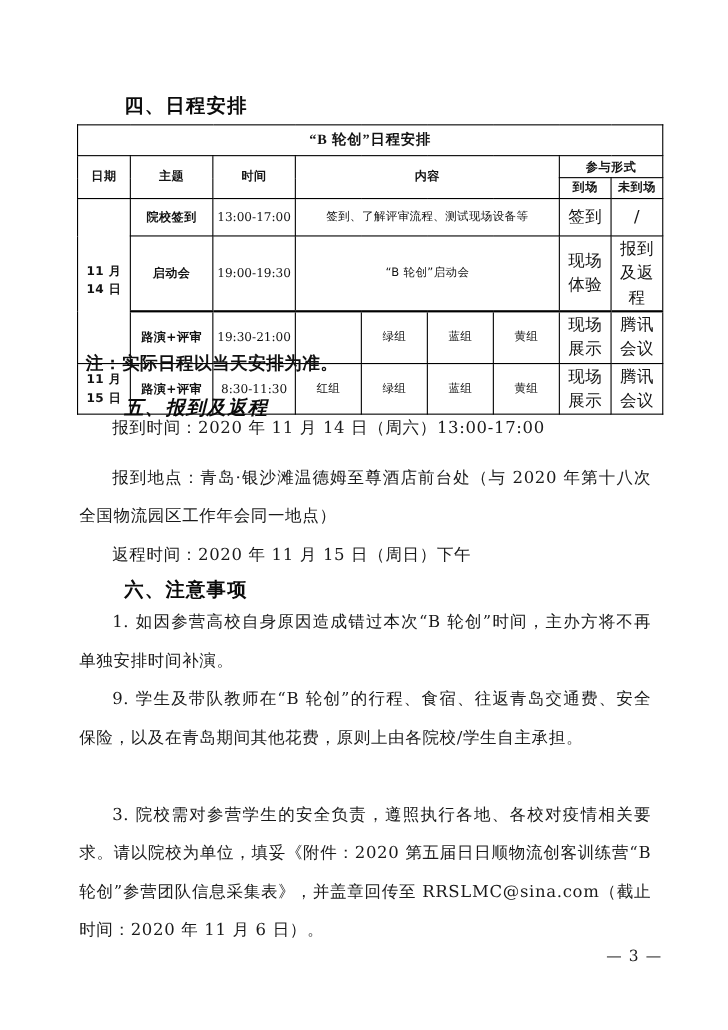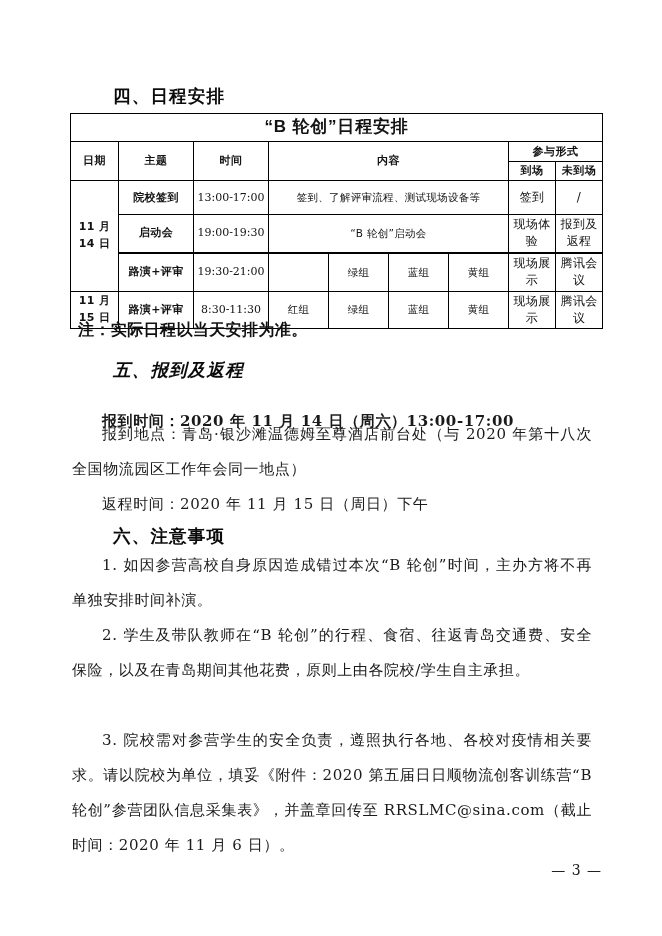--- a/index.html
+++ b/index.html
@@ -57,21 +57,21 @@
     font-family: "DejaVu Serif", "Liberation Serif", serif;
     font-size: 15px;
     line-height: 35px;
     color: #1a1a1a;
     text-align: justify;
     text-justify: inter-character;
     letter-spacing: 0.6px;
   }
   .para.indent { text-indent: 2em; }
 
-  #p-checkin  { top: 404px; font-weight: bold; }
+  #p-checkin  { top: 372px; }
   #p-location { top: 417px; }
   #p-return   { top: 487px; }
 
   #p-note1 { top: 548px; }
   #p-note2 { top: 618px; }
   #p-note3 { top: 723px; }
 
   
   .page-number {
     position: absolute;
@@ -98,23 +98,23 @@
     color: #131313;
   }
   .sched-table td {
     border: 1px solid #000;
     text-align: center;
     vertical-align: middle;
     padding: 1px 2px;
     line-height: 1.45;
   }
   .sched-table .t-title {
-    font-family: Liberation Sans, sans-serif;
-    font-weight: bold;
-    font-size: 17px;
+    font-family: Liberation Serif, serif;
+    font-weight: bold;
+    font-size: 13px;
     letter-spacing: 0.8px;
     height: 25px;
   }
   .sched-table .th {
     font-weight: bold;
     font-size: 11px;
     letter-spacing: 0.5px;
   }
   .sched-table .topic {
     font-weight: bold;
@@ -132,21 +132,21 @@
     font-family: "DejaVu Serif", "Liberation Serif", serif;
     font-size: 11px;
     letter-spacing: 0;
     margin-top: 31px;
   }
   .sched-table .content-cell {
     font-size: 10.5px;
     letter-spacing: 0.3px;
   }
   .sched-table .form-cell {
-    font-size: 12px;
+    font-size: 15px;
     letter-spacing: 0.3px;
   }
   .sched-table .row-h { height: 34px; }
   .sched-table .row-hdr-top { height: 20px; }
   .sched-table .row-hdr-bot { height: 19px; }
   .thick-top td { border-top-width: 2px; }
 </style>
 </head>
 <body>
 
@@ -232,19 +232,19 @@
   <div class="para indent" id="p-checkin">报到时间：2020 年 11 月 14 日（周六）13:00-17:00</div>
 
   <div class="para indent" id="p-location">报到地点：青岛·银沙滩温德姆至尊酒店前台处（与 2020 年第十八次全国物流园区工作年会同一地点）</div>
 
   <div class="para indent" id="p-return">返程时间：2020 年 11 月 15 日（周日）下午</div>
 
   <div class="heading" id="h-six">六、注意事项</div>
 
   <div class="para indent" id="p-note1">1. 如因参营高校自身原因造成错过本次“B 轮创”时间，主办方将不再单独安排时间补演。</div>
 
-  <div class="para indent" id="p-note2">2. 学生及带队教师在“B 轮创”的行程、食宿、往返青岛交通费、安全保险，以及在青岛期间其他花费，原则上由各院校/学生自主承担。</div>
+  <div class="para indent" id="p-note2">9. 学生及带队教师在“B 轮创”的行程、食宿、往返青岛交通费、安全保险，以及在青岛期间其他花费，原则上由各院校/学生自主承担。</div>
 
   <div class="para indent" id="p-note3">3. 院校需对参营学生的安全负责，遵照执行各地、各校对疫情相关要求。请以院校为单位，填妥《附件：2020 第五届日日顺物流创客训练营“B 轮创”参营团队信息采集表》，并盖章回传至 RRSLMC@sina.com（截止时间：2020 年 11 月 6 日）。</div>
 
   <div class="page-number">— 3 —</div>
 
 </div>
 
 </body></html>

